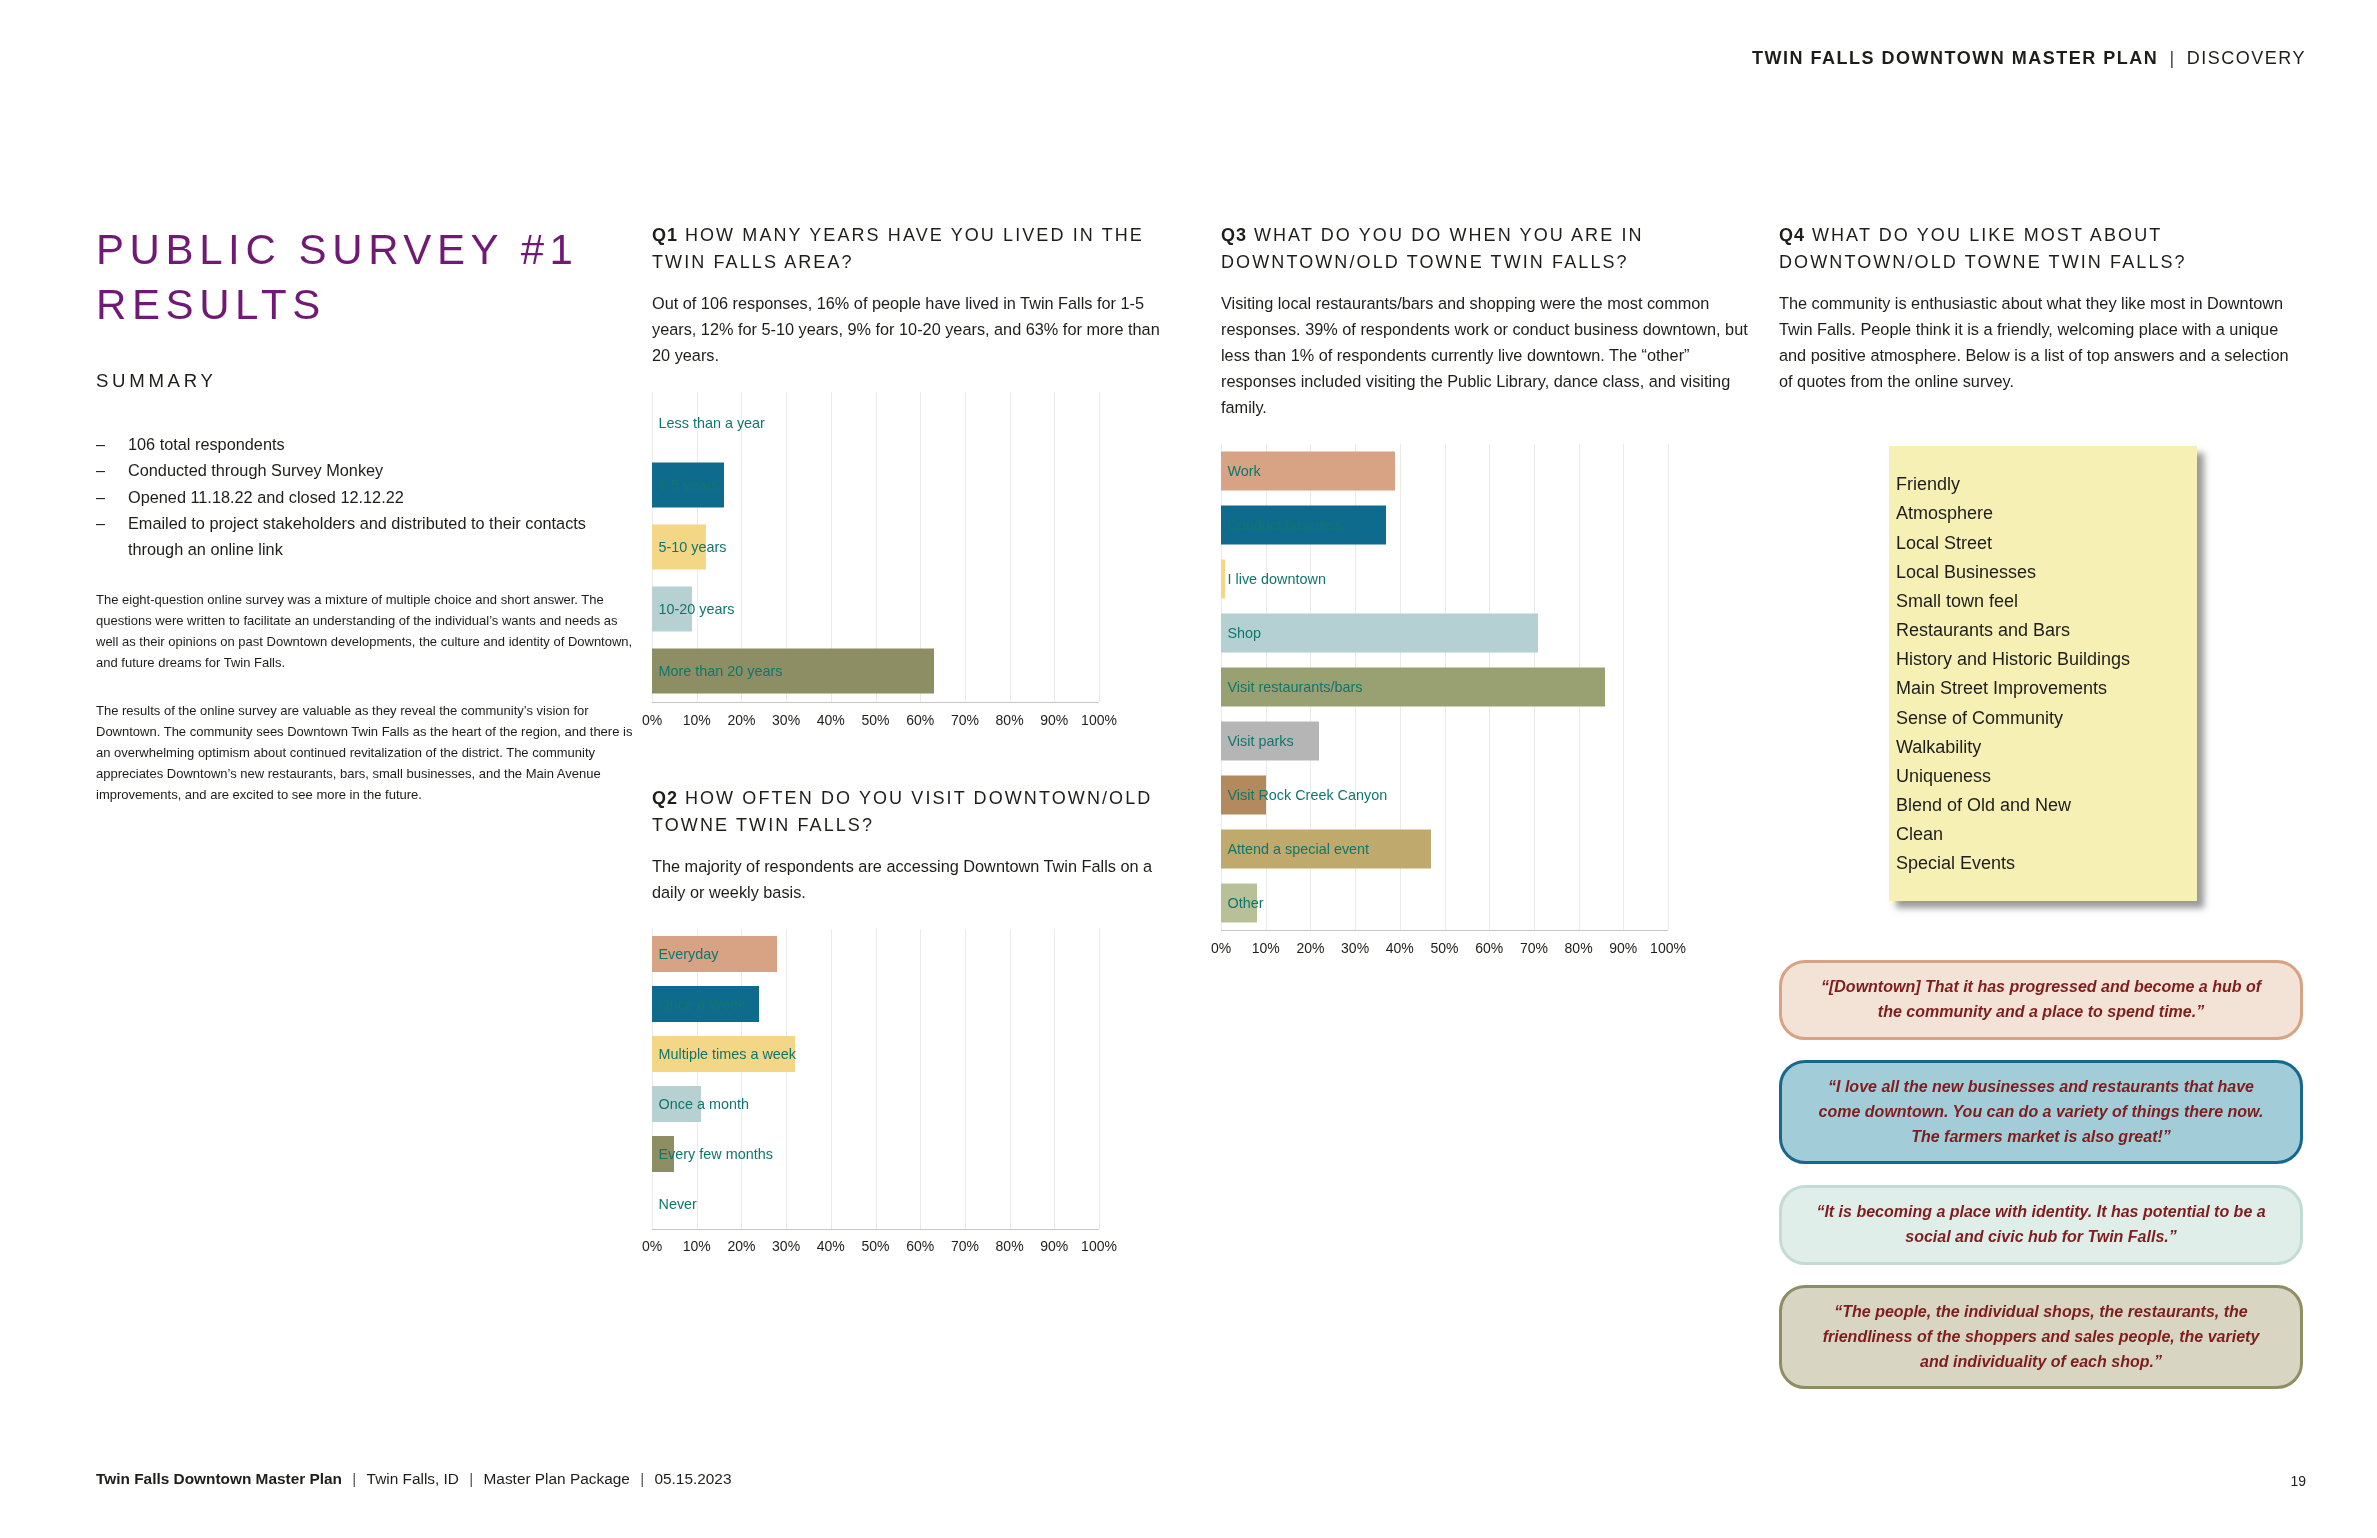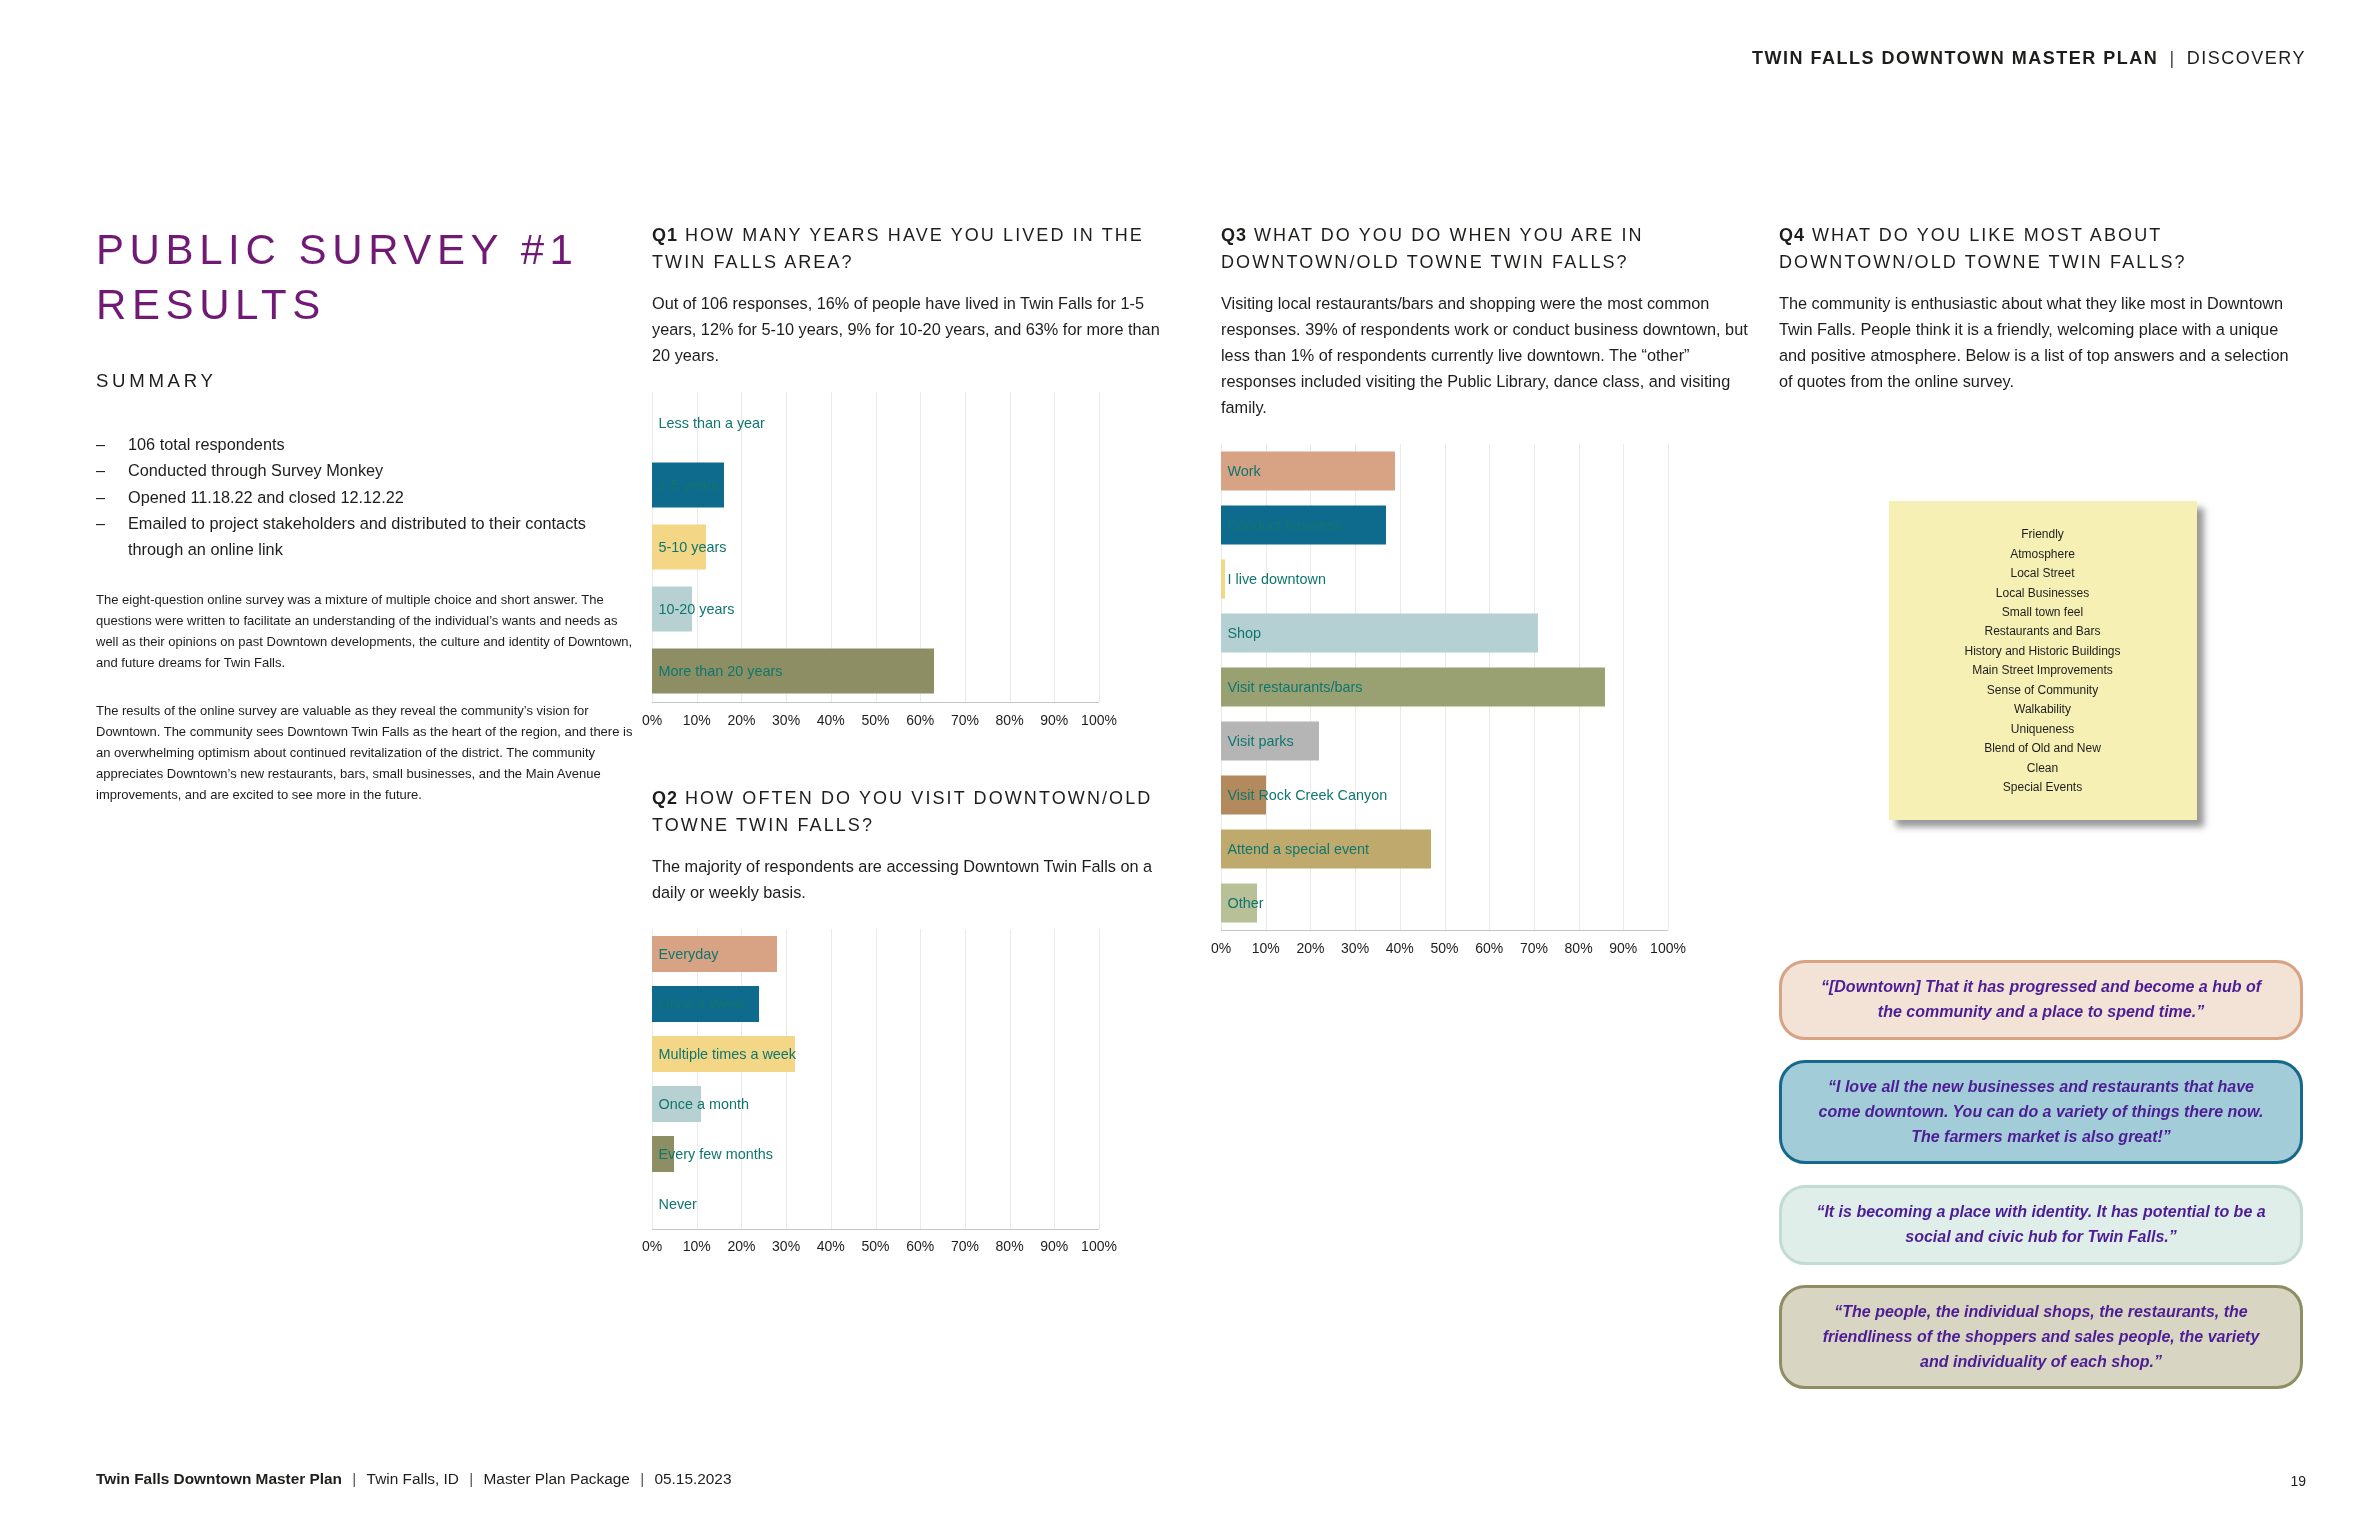--- a/index.html
+++ b/index.html
@@ -44,27 +44,27 @@
   .chart-q3 .crow{height:54px;}
   .bar{position:absolute;left:0;top:50%;transform:translateY(-50%);}
   .chart-q1 .bar{height:45px;}
   .chart-q2 .bar{height:36px;}
   .chart-q3 .bar{height:39px;}
   .bar-label{position:absolute;left:6.5px;top:50%;transform:translateY(-50%);font-size:14.4px;color:#0f766e;white-space:nowrap;z-index:2;}
   .axis{position:relative;width:447px;height:26px;margin-top:8.4px;}
   .tick{position:absolute;top:0;transform:translateX(-50%);font-size:14px;color:#1d1d1b;}
 
   
-  .likes-box{width:293px;margin:107px auto 0 auto;background:#f7f0b5;box-shadow:6.5px 6.5px 6.5px rgba(70,70,70,0.55);
-    padding:24px 7.5px 22.4px 7.5px;text-align:center;font-size:12px;line-height:1.62;color:#1d1d1b;}
+  .likes-box{width:293px;margin:52px auto 0 auto;background:#f7f0b5;box-shadow:6.5px 6.5px 6.5px rgba(70,70,70,0.55);
+    padding:24px 7.5px 22.4px 7.5px;font-size:18px;line-height:1.62;color:#1d1d1b;}
 
   
   .quotes{position:absolute;left:1779px;top:960px;width:524px;}
   .quote{border-style:solid;border-width:3.7px;border-radius:26px;margin-bottom:20.5px;
-    padding:12px 28px;text-align:center;font-size:16px;font-weight:700;font-style:italic;line-height:1.55;color:#4c1d95;
+    padding:12px 28px;text-align:center;font-size:16px;font-weight:700;font-style:italic;line-height:1.55;color:#7f1d1d;
     box-sizing:border-box;}
 
   
   .doc-footer{position:absolute;left:96px;top:1470px;font-size:15.4px;white-space:nowrap;}
   .doc-footer .ftitle{font-weight:700;}
   .doc-footer .sep{font-weight:300;color:#555;margin:0 10.3px;}
   .page-num{position:absolute;right:71px;top:1473px;font-size:14px;}
 </style>
 </head>
 <body>

